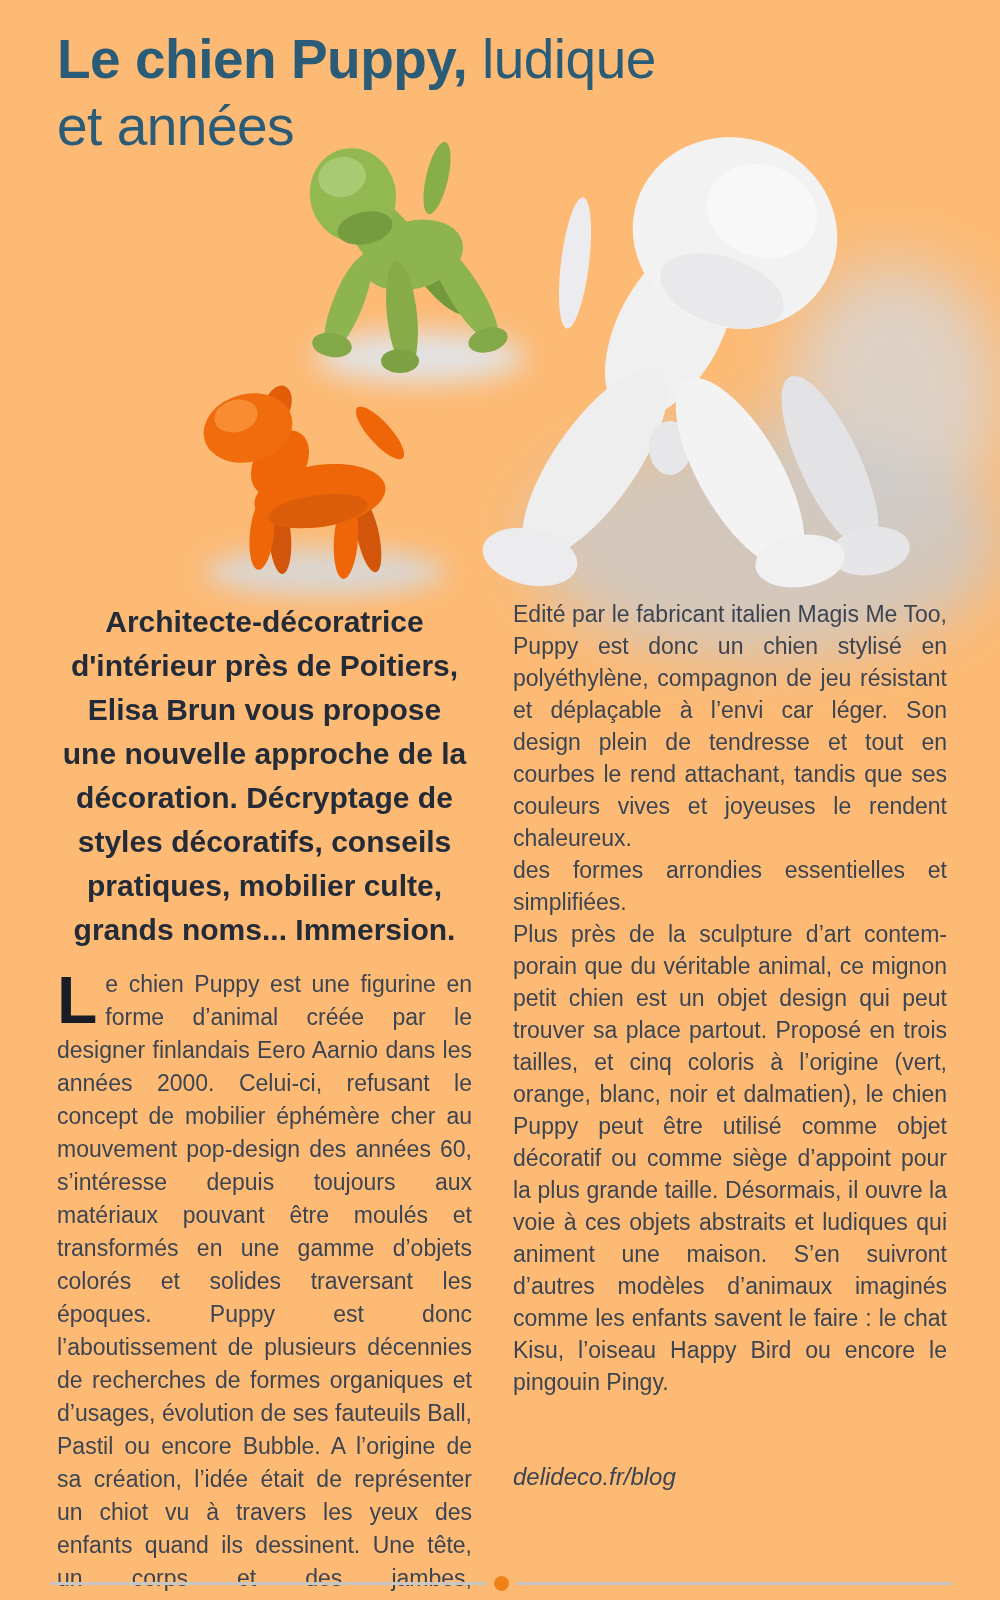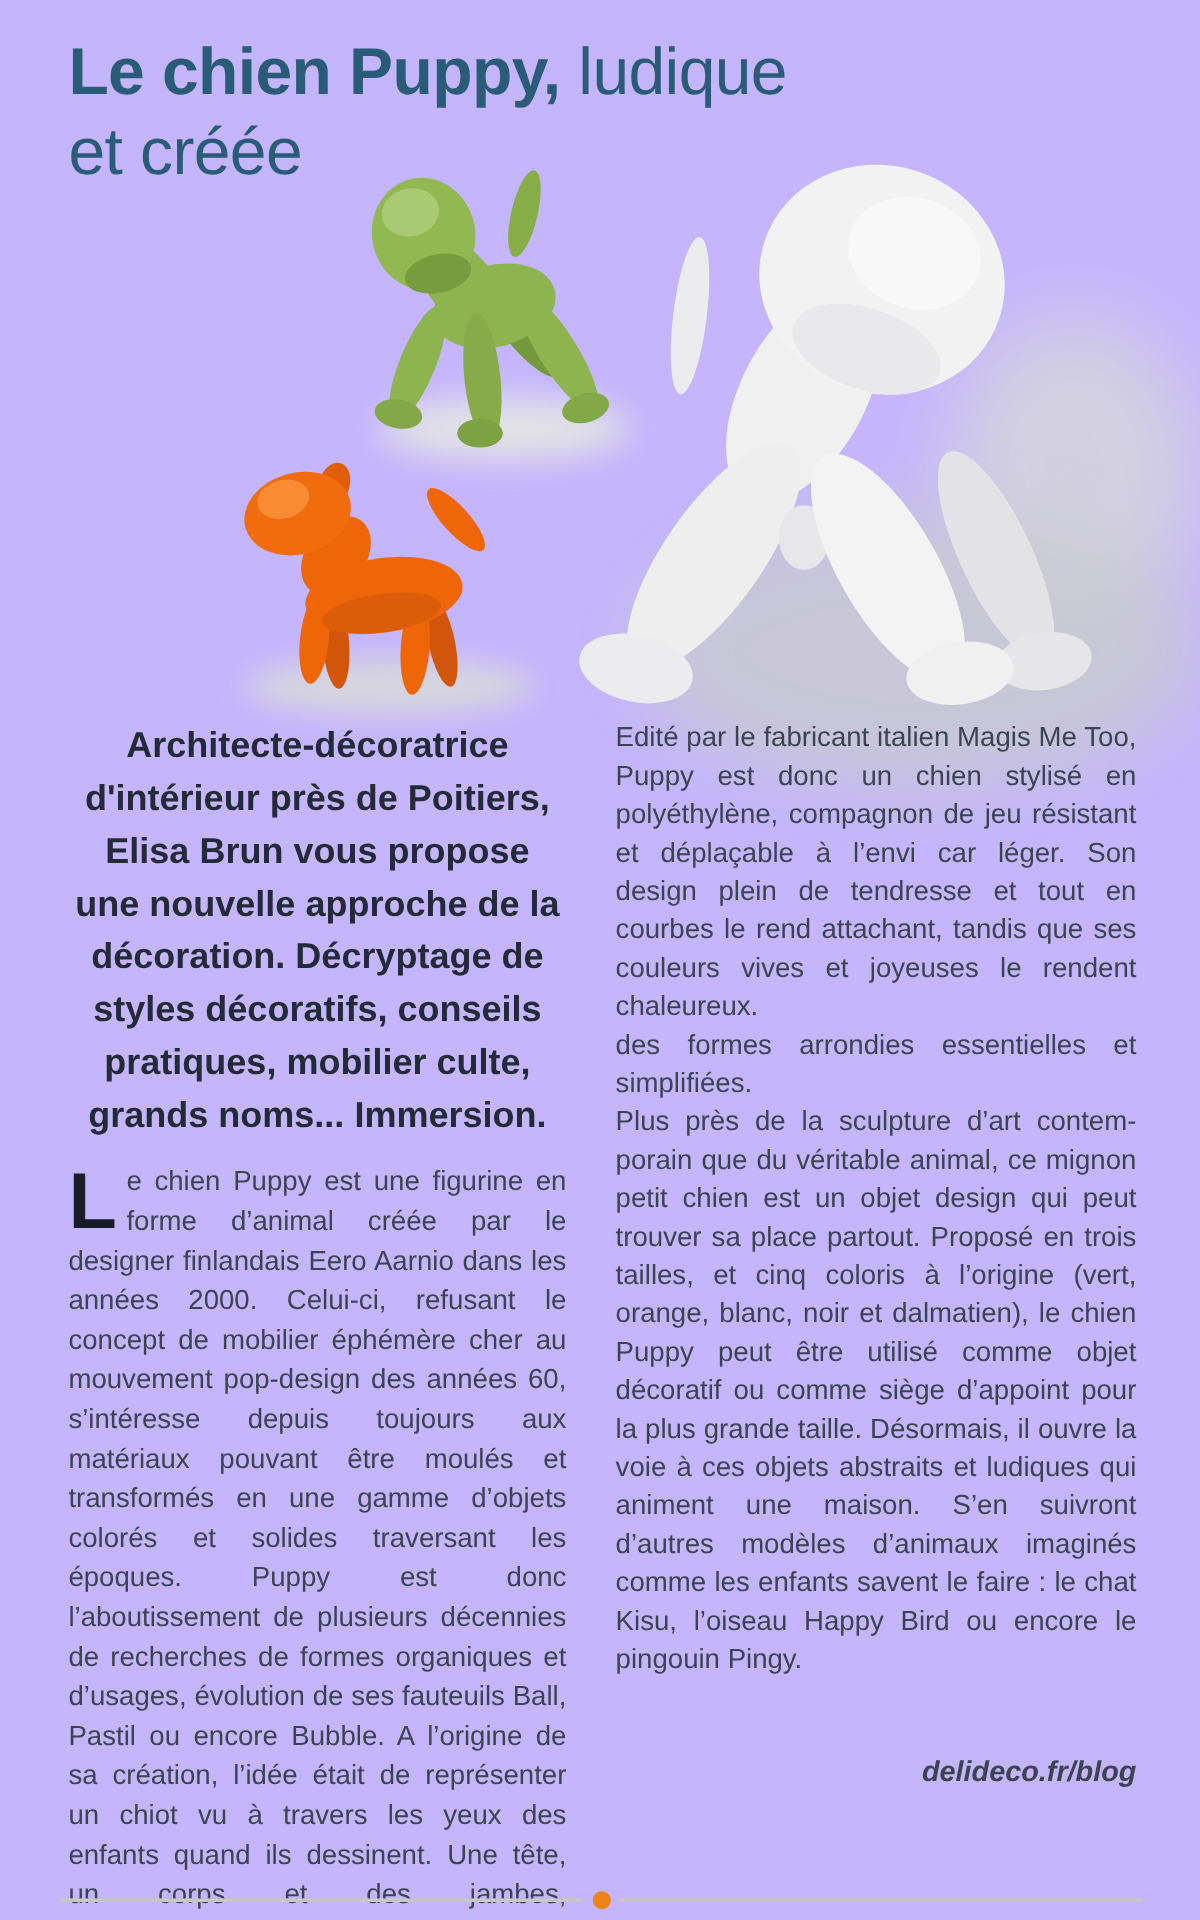--- a/index.html
+++ b/index.html
@@ -1,17 +1,17 @@
 <!DOCTYPE html>
 <html lang="fr"><head>
 <meta charset="utf-8">
 <style>
   html,body{margin:0;padding:0;background:#ffffff;}
   #page{
-    position:relative;width:1000px;height:1600px;background:#c4b5fd;
+    position:relative;width:1000px;height:1600px;background:#fdba74;
     overflow:hidden;font-family:"Liberation Sans",sans-serif;
   }
   
   #title{
     position:absolute;left:57px;top:26px;z-index:3;margin:0;
     font-size:55px;line-height:67px;font-weight:400;color:#2b5c77;
     letter-spacing:-0.5px;
   }
   #title .tbold{font-weight:700;}
   
@@ -31,37 +31,37 @@
     color:#232b38;text-align:center;
   }
   .body-text{font-size:23px;line-height:33px;text-align:justify;hyphens:manual;}
   #left-body{margin:0;text-align-last:justify;}
   #col-right p{margin:0;font-size:23px;line-height:32px;text-align:justify;hyphens:manual;}
   #dropcap{
     float:left;font-size:66px;line-height:56px;font-weight:700;color:#171c26;
     margin:4px 8px 0 0;
   }
   #contact{margin-top:62px;text-align:right;font-style:italic;color:#3c4452;}
-  #contact p{margin:0;font-size:24px;line-height:33px;font-weight:700;text-align:right;}
+  #contact p{margin:0;font-size:24px;line-height:33px;font-weight:400;text-align:left;}
   
   .rule{position:absolute;top:1582px;height:3px;background:#c7c7c7;z-index:2;}
   #rule-left{left:50px;width:436px;}
   #rule-right{left:516px;width:436px;}
   #footer-dot{
     position:absolute;left:494px;top:1576px;width:15px;height:15px;border-radius:50%;
     background:#ee8217;z-index:3;
   }
 </style>
 </head>
 <body>
 
 <div id="page">
 
   <h1 id="title"><span class="tbold">Le chien Puppy,</span><span> ludique</span><br>
-    <span>et créée</span>
+    <span>et années</span>
   </h1>
 
   <div id="photo">
     <div class="shadow" id="sh-green"></div>
     <div class="shadow" id="sh-orange"></div>
     <div class="shadow" id="sh-white-right"></div>
     <div class="shadow" id="sh-white-big"></div>
 
     <svg width="850" height="472" viewBox="0 0 850 472" aria-hidden="true">
 

